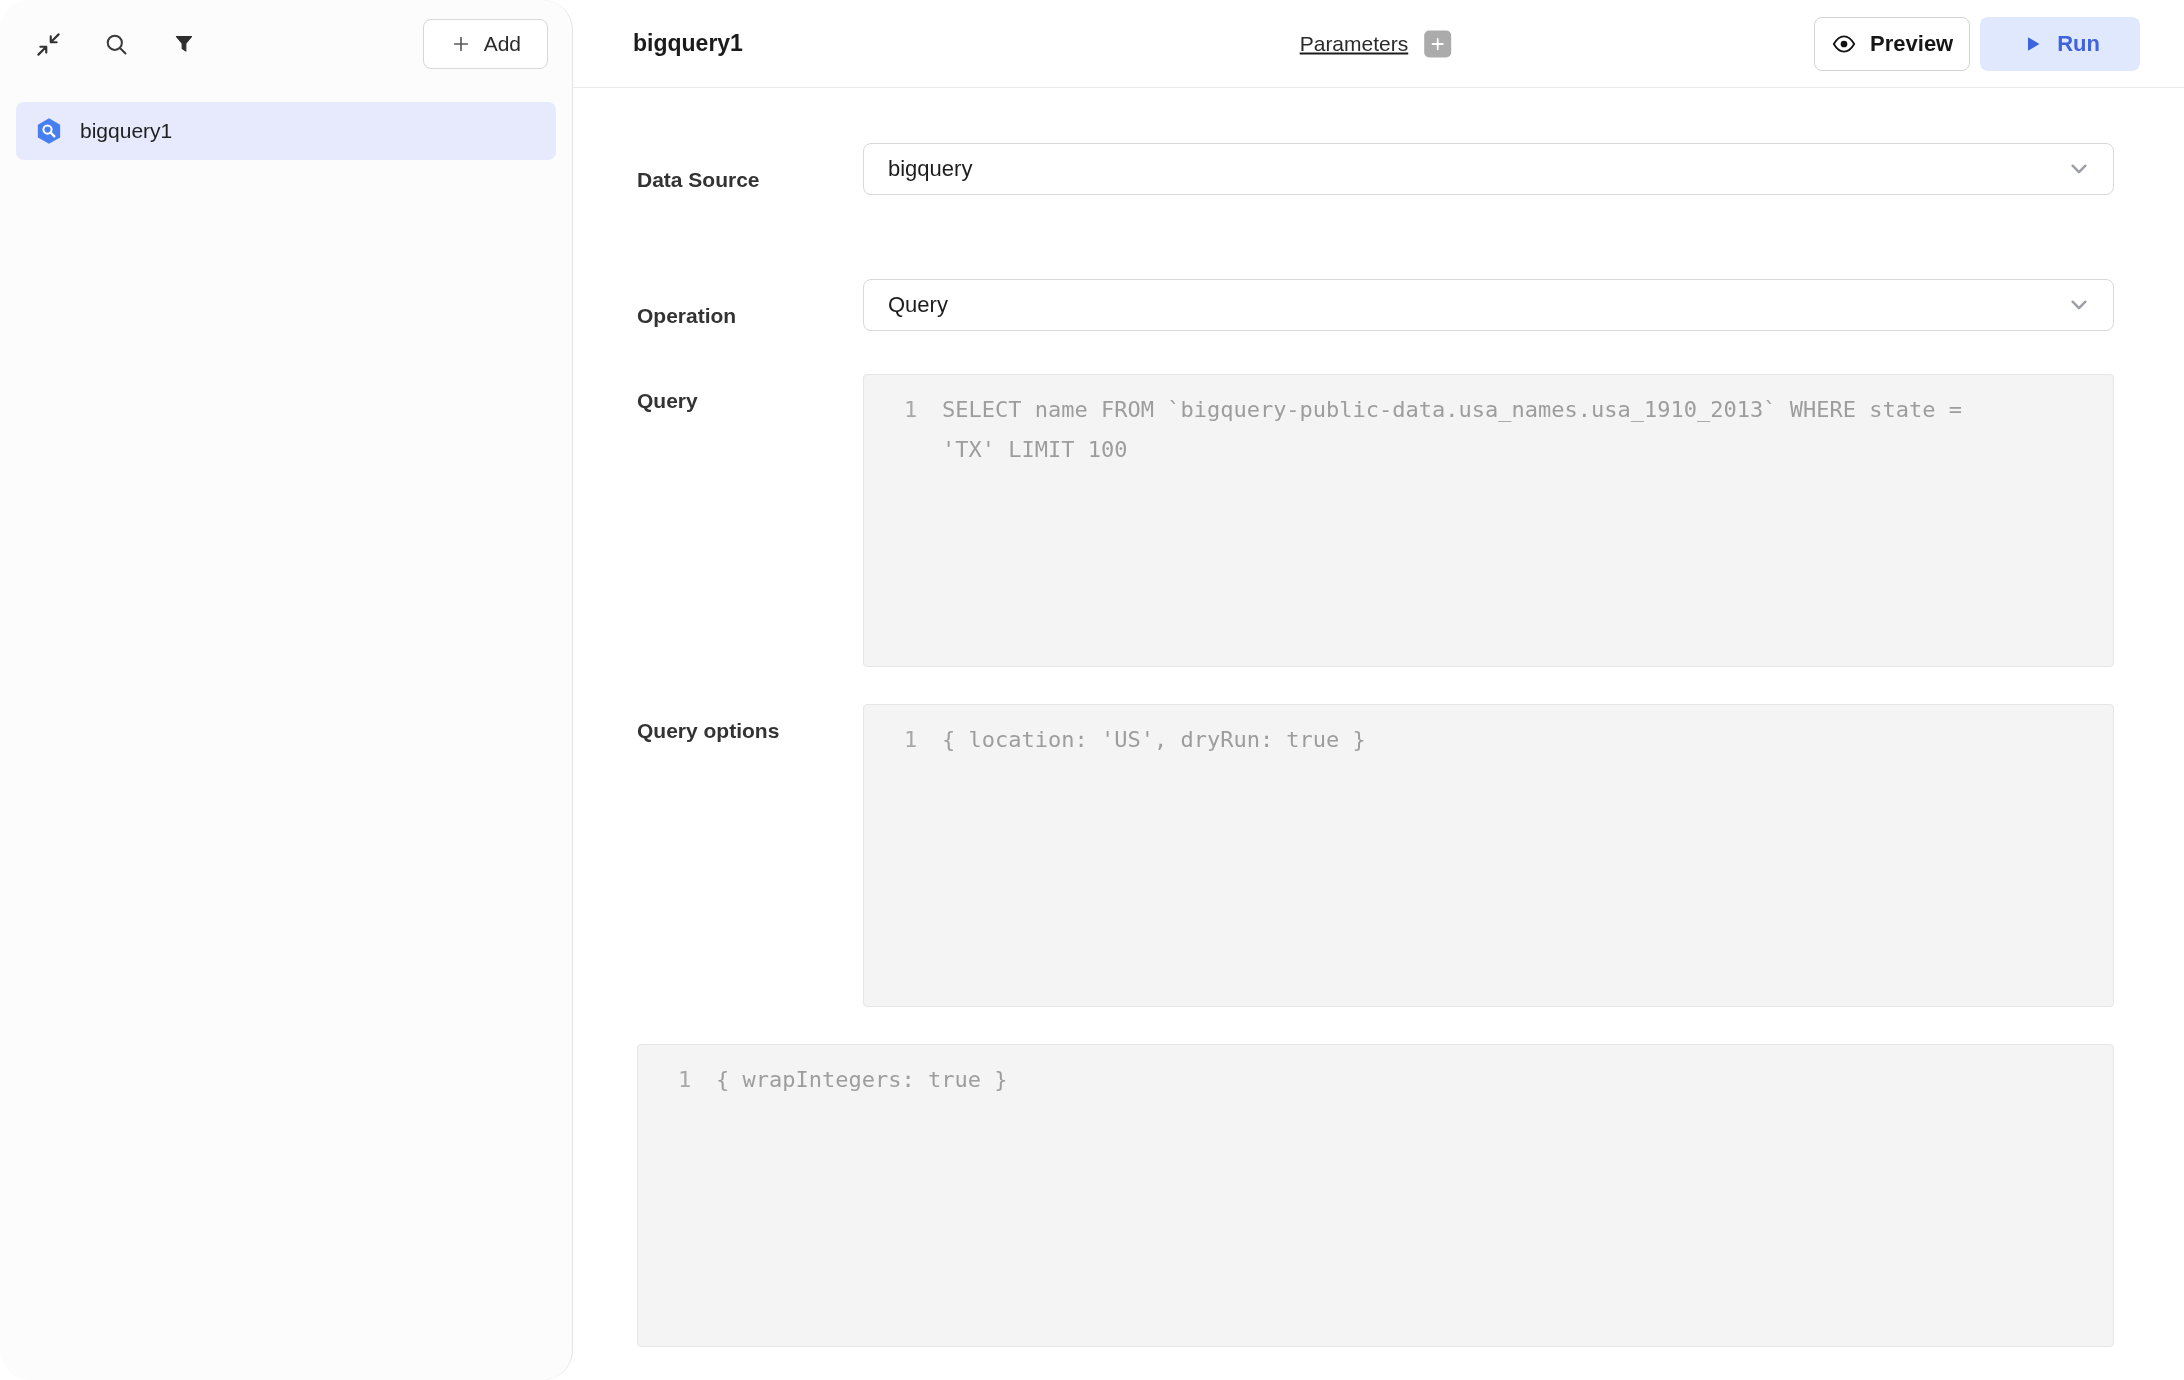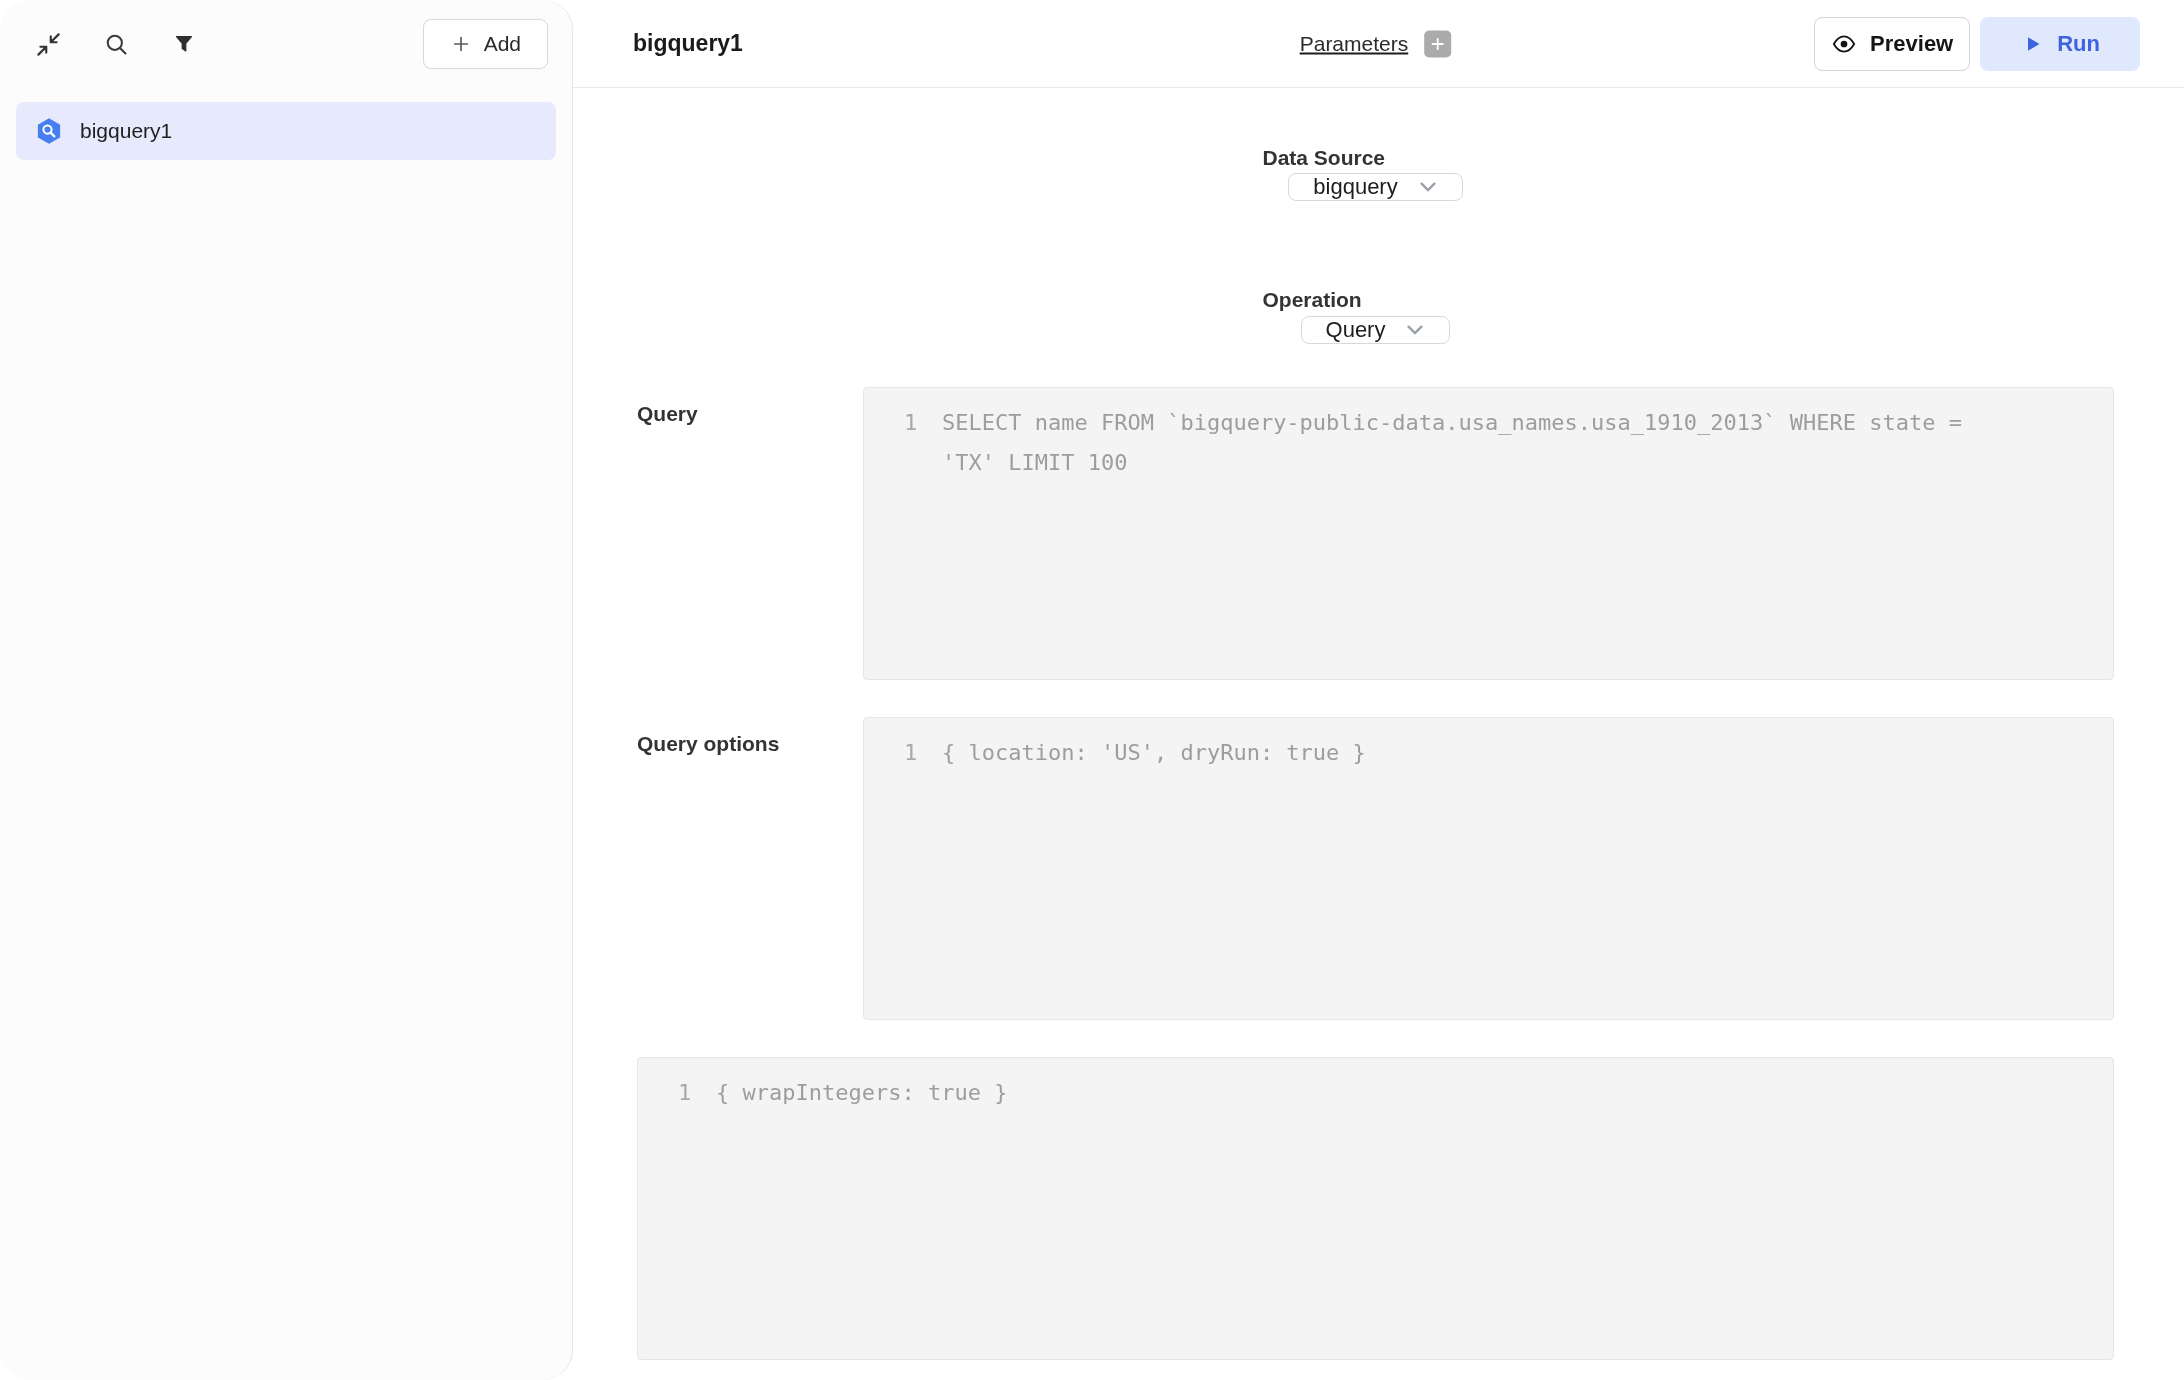--- a/index.html
+++ b/index.html
@@ -91,37 +91,37 @@
     border: none;
     border-radius: 8px;
     display: flex; align-items: center; gap: 13px;
     font-size: 22px; font-weight: 600; color: #3e63dd;
     cursor: pointer;
   }
 
   
   .form { flex: 1; overflow: hidden; padding: 55px 70px 0 64px; }
   .form-row { display: flex; }
-  .row-select { align-items: center; flex-direction: column; }
+  .row-select { align-items: flex-end; }
   .row-code  { align-items: flex-start; }
   .mb-xl { margin-bottom: 84px; }
   .mb-md { margin-bottom: 43px; }
   .mb-sm { margin-bottom: 37px; }
 
   .field-label {
     width: 226px; min-width: 226px;
     padding-right: 30px;
     font-size: 21px; font-weight: 600; color: #333333;
     line-height: 1.45;
   }
   .row-code .field-label { padding-top: 12px; }
 
   .select {
     flex: 1;
-    height: 68px;
+    height: 52px;
     border: 1px solid #d9d9d9;
     border-radius: 8px;
     background: #fff;
     display: flex; align-items: center;
     padding: 0 64px 0 24px;
     position: relative;
     font-size: 22px; color: #1d1d1d;
     cursor: pointer;
   }
   .select .chev { position: absolute; right: 20px; top: 50%; transform: translateY(-50%); display: flex; }

